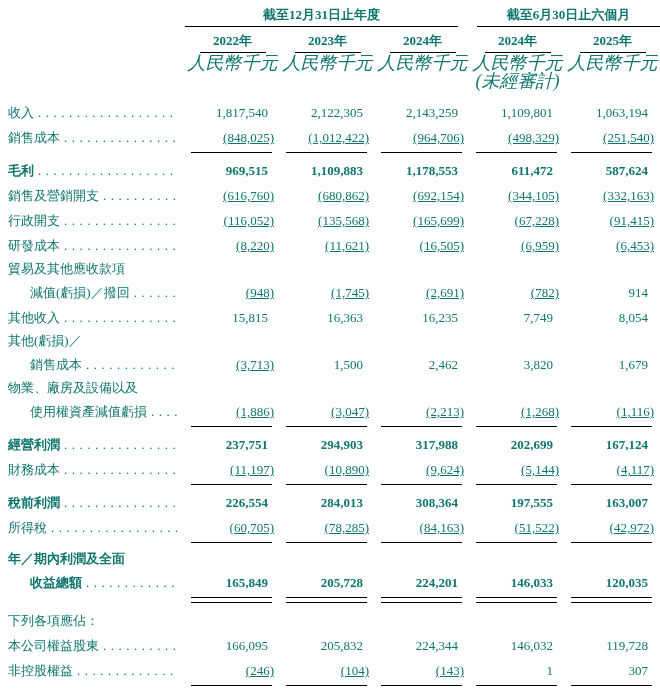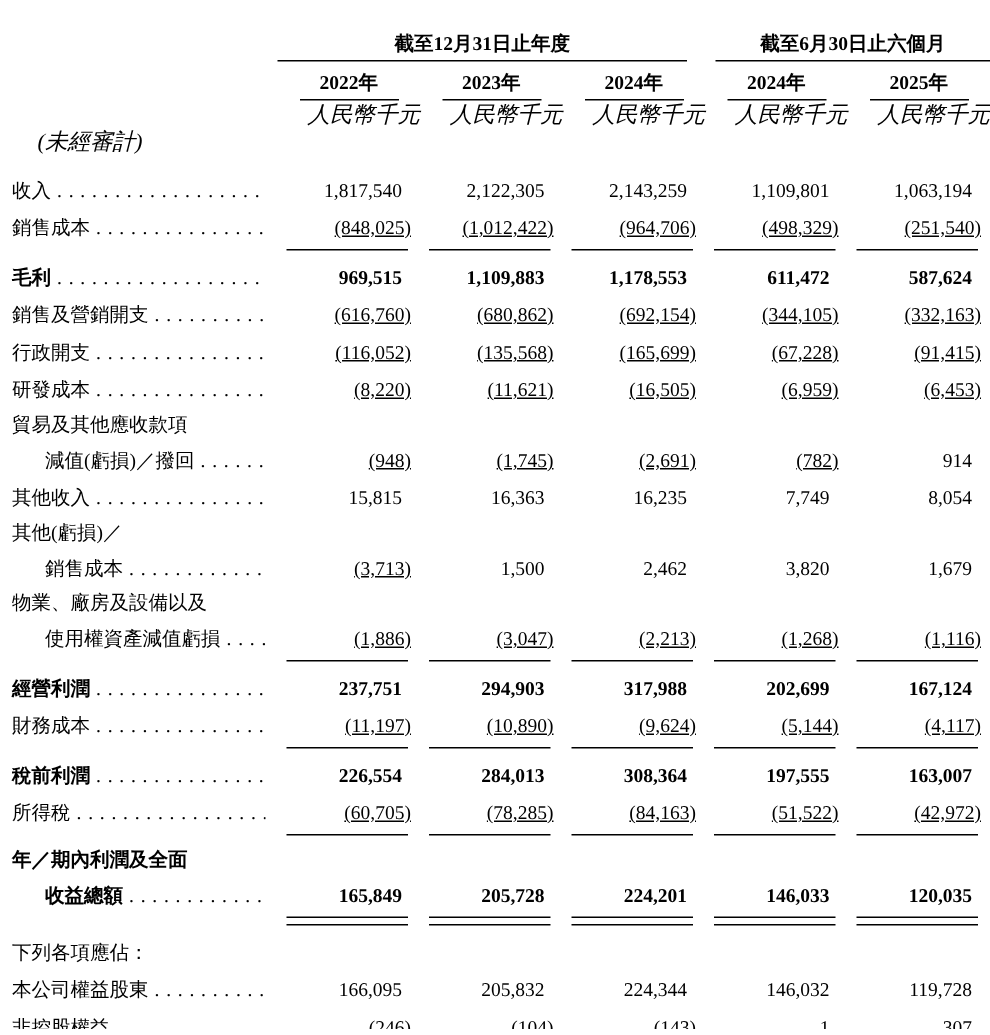--- a/index.html
+++ b/index.html
@@ -1,36 +1,36 @@
 <!DOCTYPE html>
 <html><head>
 <meta charset="utf-8">
 <style>
   html,body { margin:0; padding:0; background:#ffffff; }
   .page {
     width:660px; height:686px; box-sizing:border-box;
     font-family:"Liberation Serif","DejaVu Serif",serif;
-    color:#000000; font-size:13px; background:#fff;
-    padding-top:19px; overflow:hidden; position:relative;
+    color:#0f766e; font-size:13px; background:#fff;
+    padding-top:5px; overflow:hidden; position:relative;
   }
   
   .group-row { display:flex; align-items:flex-end; height:22px; }
   .hspacer { width:185px; }
   .group { font-weight:bold; text-align:center; border-bottom:1.5px solid #000;
            padding-bottom:2px; box-sizing:border-box; }
   .g1 { width:273px; margin-right:12px; }
   .g2 { width:183px; margin-left:7px; }
   .years-row { display:flex; height:26px; }
   .yc { width:95px; display:flex; flex-direction:column; align-items:center;
         justify-content:flex-end; box-sizing:border-box;text-align:right; }
   .ytxt { font-weight:bold; line-height:17px; }
   .yline { width:66px; border-top:1.2px solid #000; height:0; margin-top:3px; }
   .unit-row { display:flex; height:20px; line-height:20px; }
-  .uc { width:95px; text-align:right; font-style:italic; font-size:15px; }
-  .unaudited-row { display:flex; height:18px; line-height:16px;flex-direction:column; }
+  .uc { width:95px; text-align:center; font-style:italic; font-size:18px; }
+  .unaudited-row { display:flex; height:18px; line-height:16px; }
   
   .rows { margin-top:9px; }
   .row { display:flex; height:25px; line-height:25px; }
   .row.labelline { height:22px; line-height:22px; }
   .row.bold { font-weight:bold; }
   .lc { width:185px; box-sizing:border-box; padding-left:8px; padding-right:8px;
         display:flex; overflow:hidden; }
   .lc.indent { padding-left:30px; }
   .lbl { white-space:nowrap; }
   .dots { flex:1 1 auto; overflow:hidden; white-space:nowrap;

